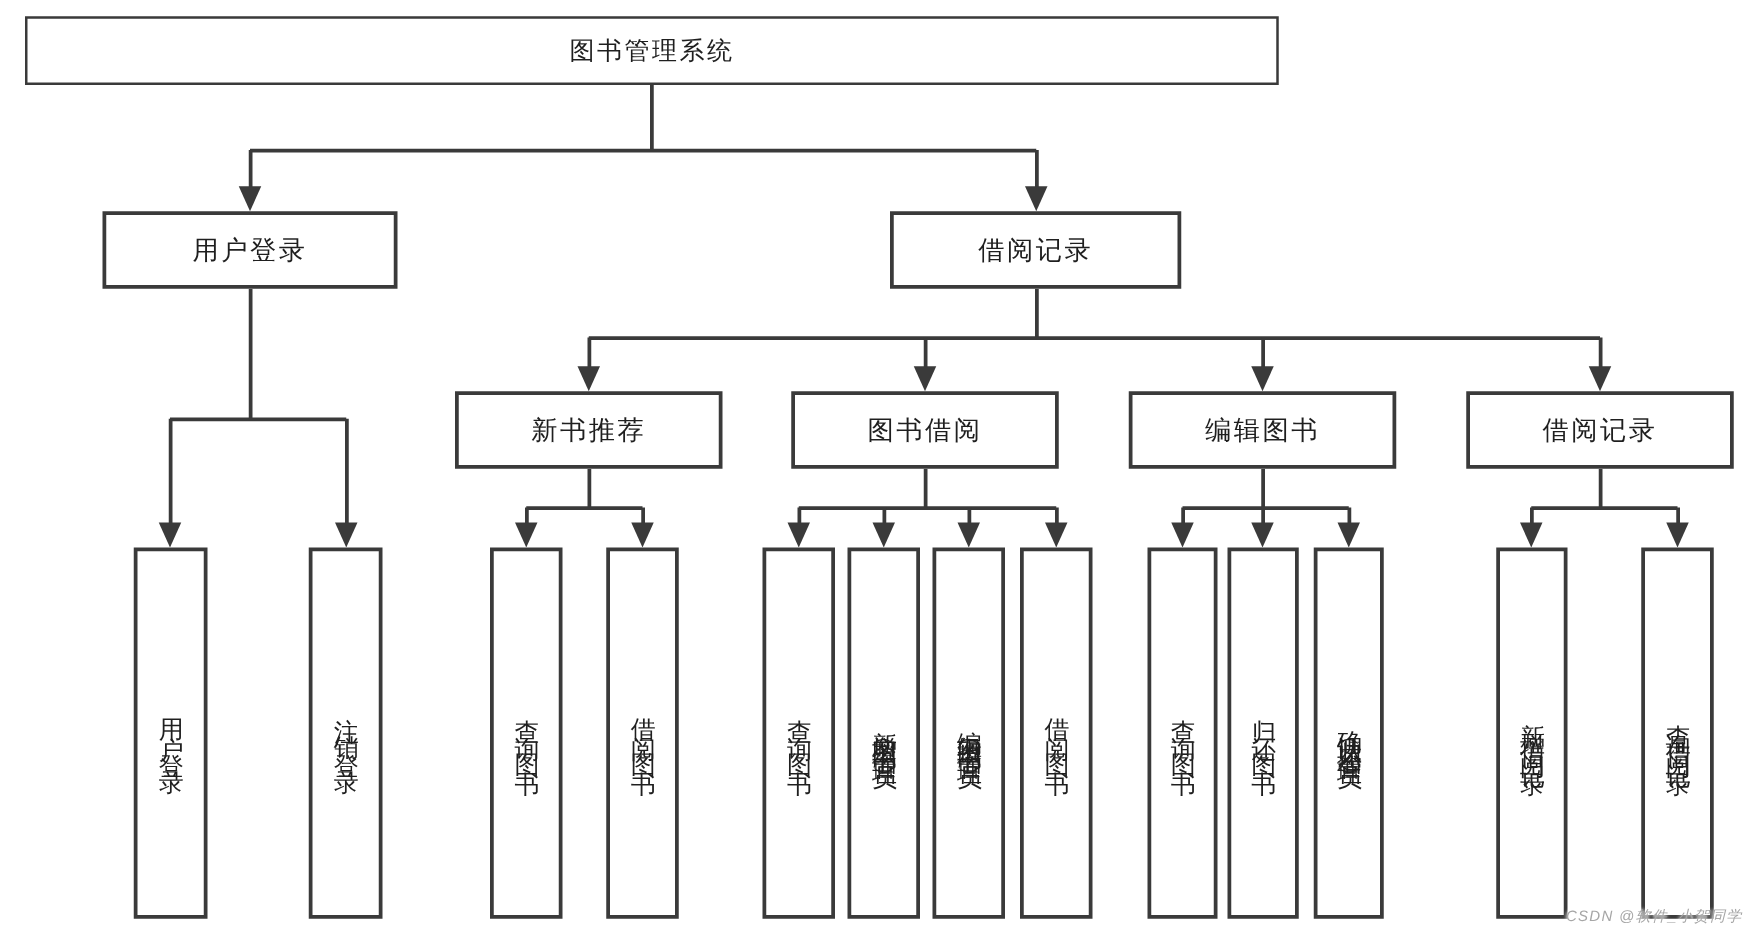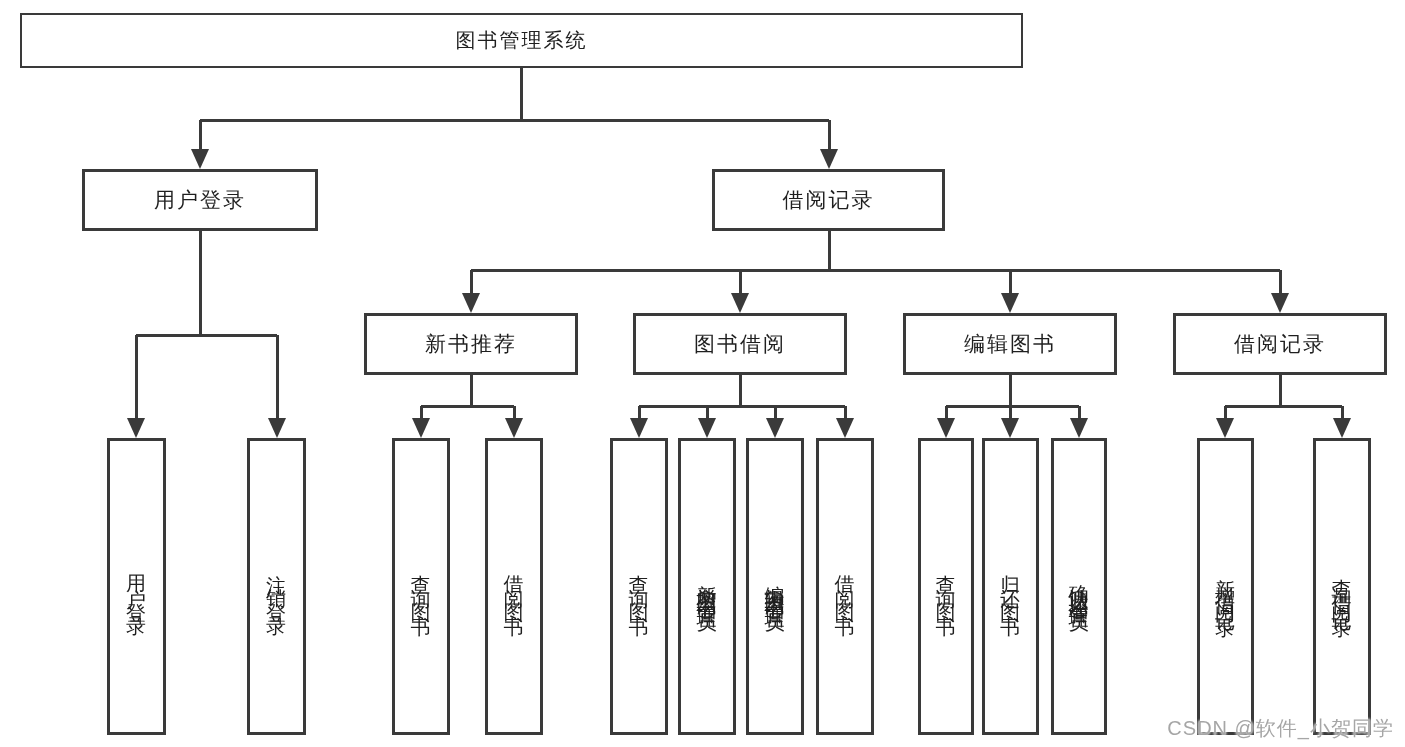--- a/index.html
+++ b/index.html
@@ -26,23 +26,23 @@
   .node{position:absolute;box-sizing:border-box;background:#fff;border:3px solid var(--line);
     display:flex;align-items:center;justify-content:center;color:var(--text);z-index:2;}
   .node--root{border-width:2px;font-size:20px;letter-spacing:2px;}
   .node--branch{font-size:21px;letter-spacing:2px;}
   .leaf-label{writing-mode:vertical-rl;text-orientation:mixed;font-size:20px;
     line-height:1;letter-spacing:14px;}
   .leaf-label--md{letter-spacing:8px;}
   .leaf-label--lg{letter-spacing:4px;}
 
   
-  .watermark{position:absolute;right:11px;bottom:5px;font-size:20px;color:var(--wm);
+  .watermark{position:absolute;right:11px;bottom:5px;font-size:12px;color:var(--wm);
     letter-spacing:1px;z-index:6;white-space:nowrap;
-    text-shadow:0 0 3px #fff,0 0 3px #fff;}
+    text-shadow:0 0 3px #fff,0 0 3px #fff;font-style:italic;}
 </style>
 </head>
 <body>
 
 <div class="canvas">
 
   <div id="connectors">
       <div class="line line-v" style="left: 519.5px; top: 68px; height: 52px;"></div>
       <div class="line line-h" style="left: 200px; top: 118.5px; width: 629px;"></div>
       <div class="line line-v" style="left: 827.5px; top: 231px; height: 39px;"></div>

